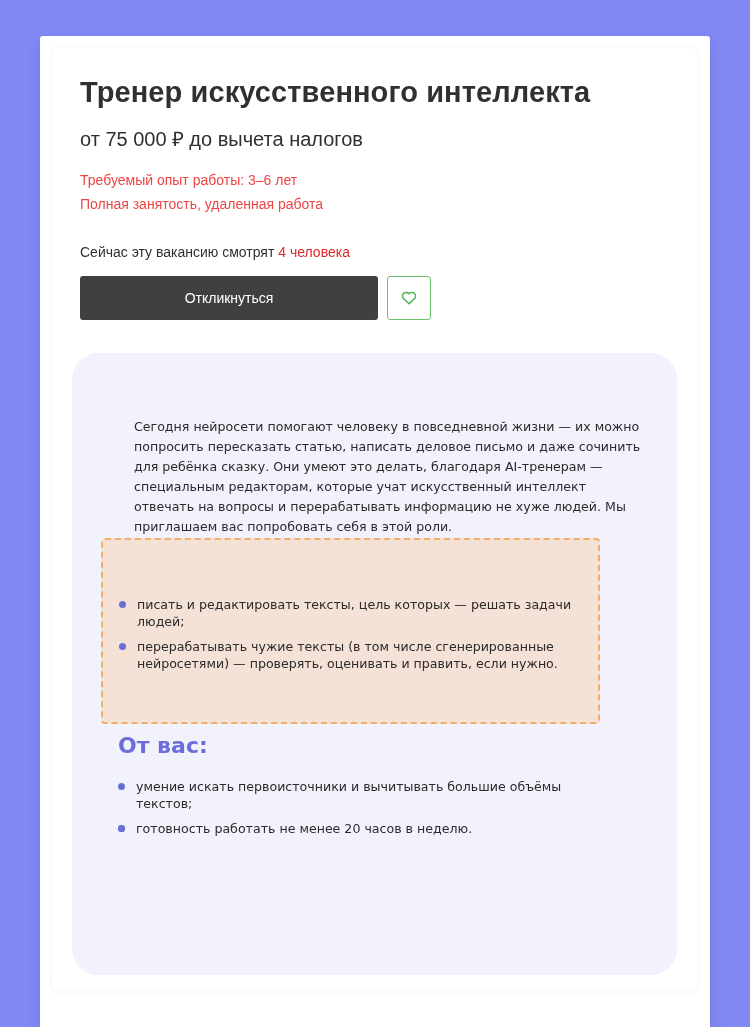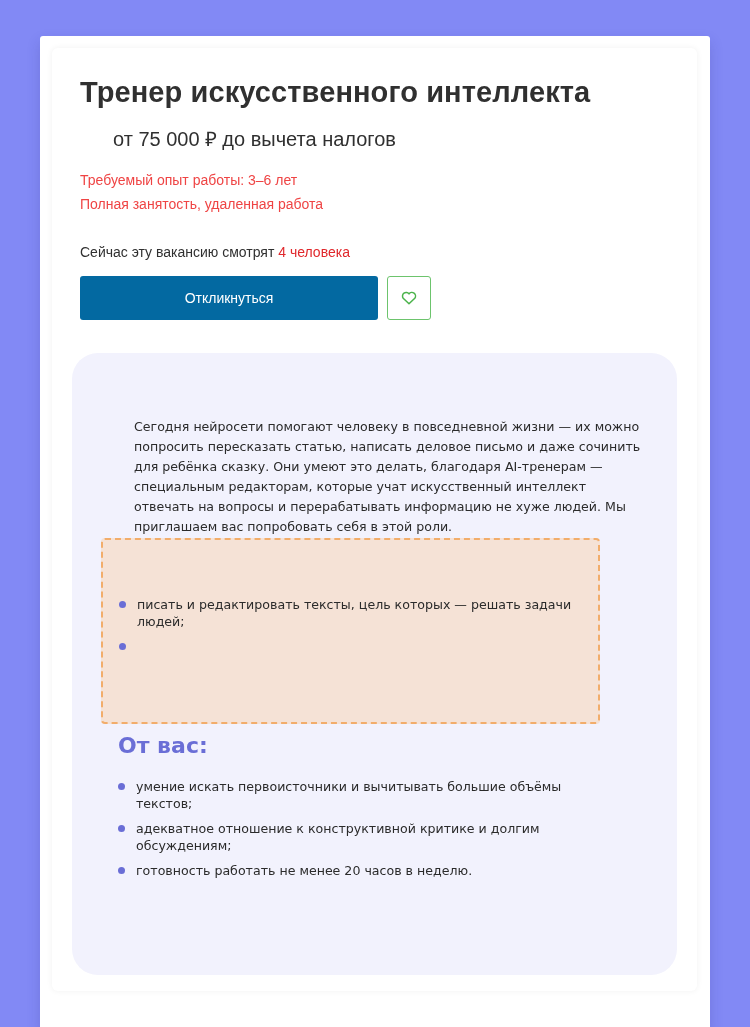--- a/index.html
+++ b/index.html
@@ -27,37 +27,37 @@
   .header-card {
     position: absolute; left: 0; top: 0; width: 645px; height: 300px;
   }
   .title {
     position: absolute; left: 28px; top: 28px;
     font-size: 29px; font-weight: bold; color: #303030;
     margin: 0; letter-spacing: 0.1px;
   }
   .salary {
     position: absolute; left: 28px; top: 77px;
-    font-size: 20px; color: #303030; margin-left: 33px;
+    font-size: 20px; color: #303030;
   }
   .meta-line {
     position: absolute; left: 28px;
     font-size: 14px; color: #ef4444;
   }
   .meta-1 { top: 124px; }
   .meta-2 { top: 148px; }
   .viewers {
     position: absolute; left: 28px; top: 196px;
     font-size: 14px; color: #303030;
   }
   .viewers .count { color: #e0272b; }
   .apply-btn {
     position: absolute; left: 28px; top: 228px;
     width: 298px; height: 44px;
-    background: #0369a1; color: #fff;
+    background: #404040; color: #fff;
     border: none; border-radius: 3px;
     font-family: "Liberation Sans", sans-serif;
     font-size: 14px;
     display: flex; align-items: center; justify-content: center;
     cursor: pointer;
   }
   .fav-btn {
     position: absolute; left: 335px; top: 228px;
     width: 44px; height: 44px; box-sizing: border-box;
     background: #fff; border: 1px solid #6dc46d; border-radius: 3px;
@@ -126,26 +126,26 @@
         </svg>
       </div>
     </div>
 
     <div class="panel">
       <p class="intro">Сегодня нейросети помогают человеку в повседневной жизни — их можно попросить пересказать статью, написать деловое письмо и даже сочинить для ребёнка сказку. Они умеют это делать, благодаря AI-тренерам — специальным редакторам, которые учат искусственный интеллект отвечать на вопросы и перерабатывать информацию не хуже людей. Мы приглашаем вас попробовать себя в этой роли.</p>
 
       <div class="duties-box">
         <ul class="list">
           <li><span class="dot"></span><span>писать и редактировать тексты, цель которых — решать задачи людей;</span></li>
-          <li><span class="dot"></span></li>
+          <li><span class="dot"></span><span>перерабатывать чужие тексты (в том числе сгенерированные нейросетями) — проверять, оценивать и править, если нужно.</span></li>
         </ul>
       </div>
 
       <h2 class="sec-heading req-heading">От вас:</h2>
       <ul class="list req-list">
         <li><span class="dot"></span><span>умение искать первоисточники и вычитывать большие объёмы текстов;</span></li>
-        <li><span class="dot"></span><span>адекватное отношение к конструктивной критике и долгим обсуждениям;</span></li>
+        <li><span class="dot"></span></li>
         <li><span class="dot"></span><span>готовность работать не менее 20 часов в неделю.</span></li>
       </ul>
     </div>
 
   </div>
 </div>
 
 </body></html>

